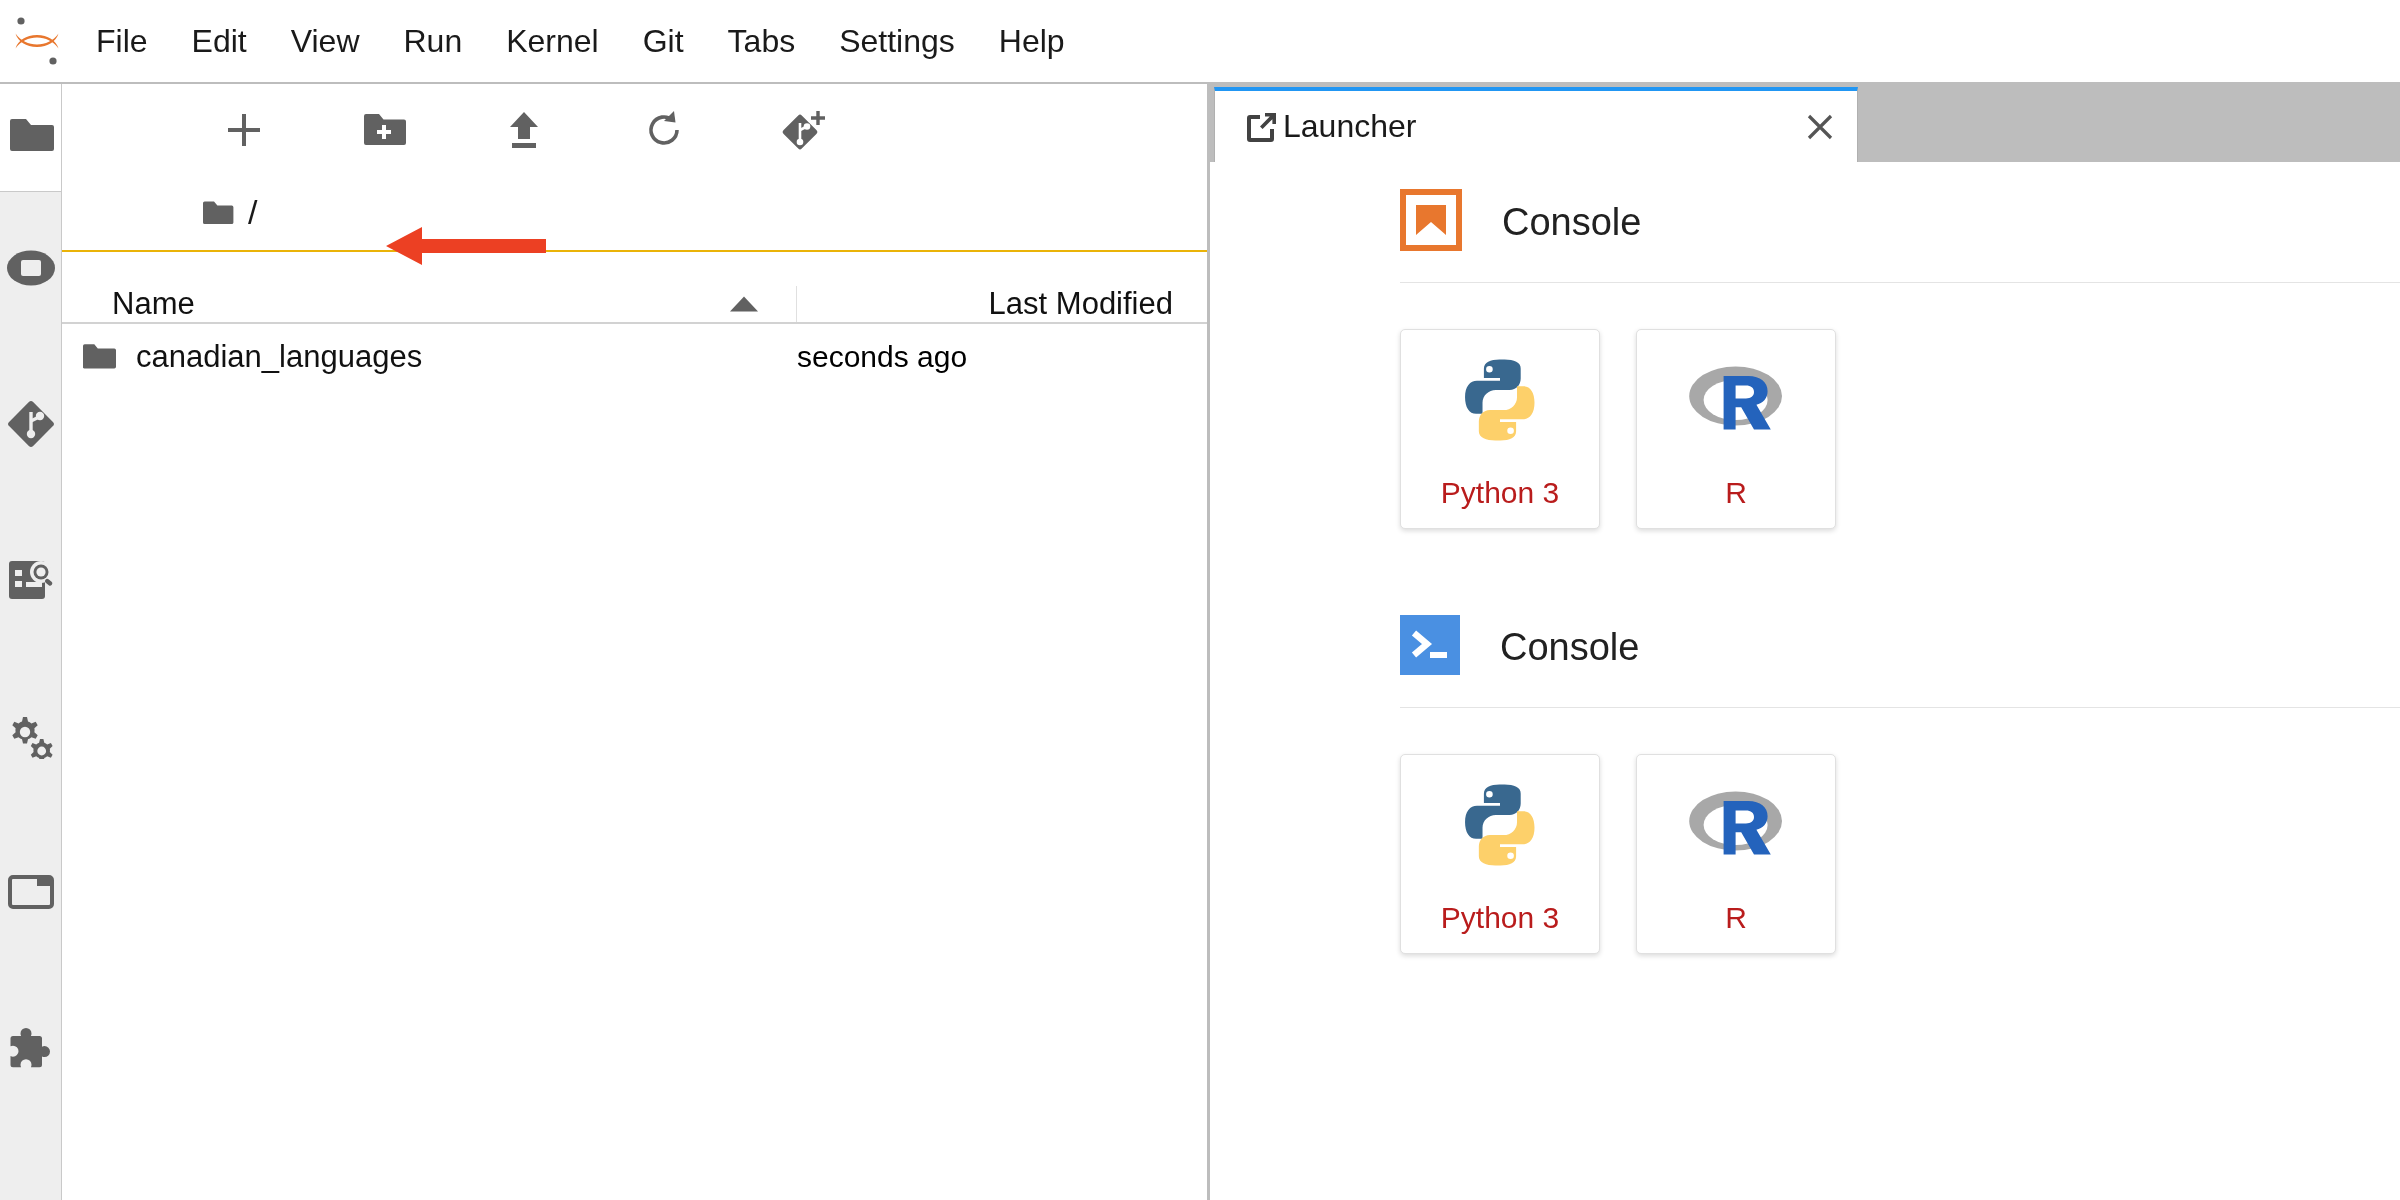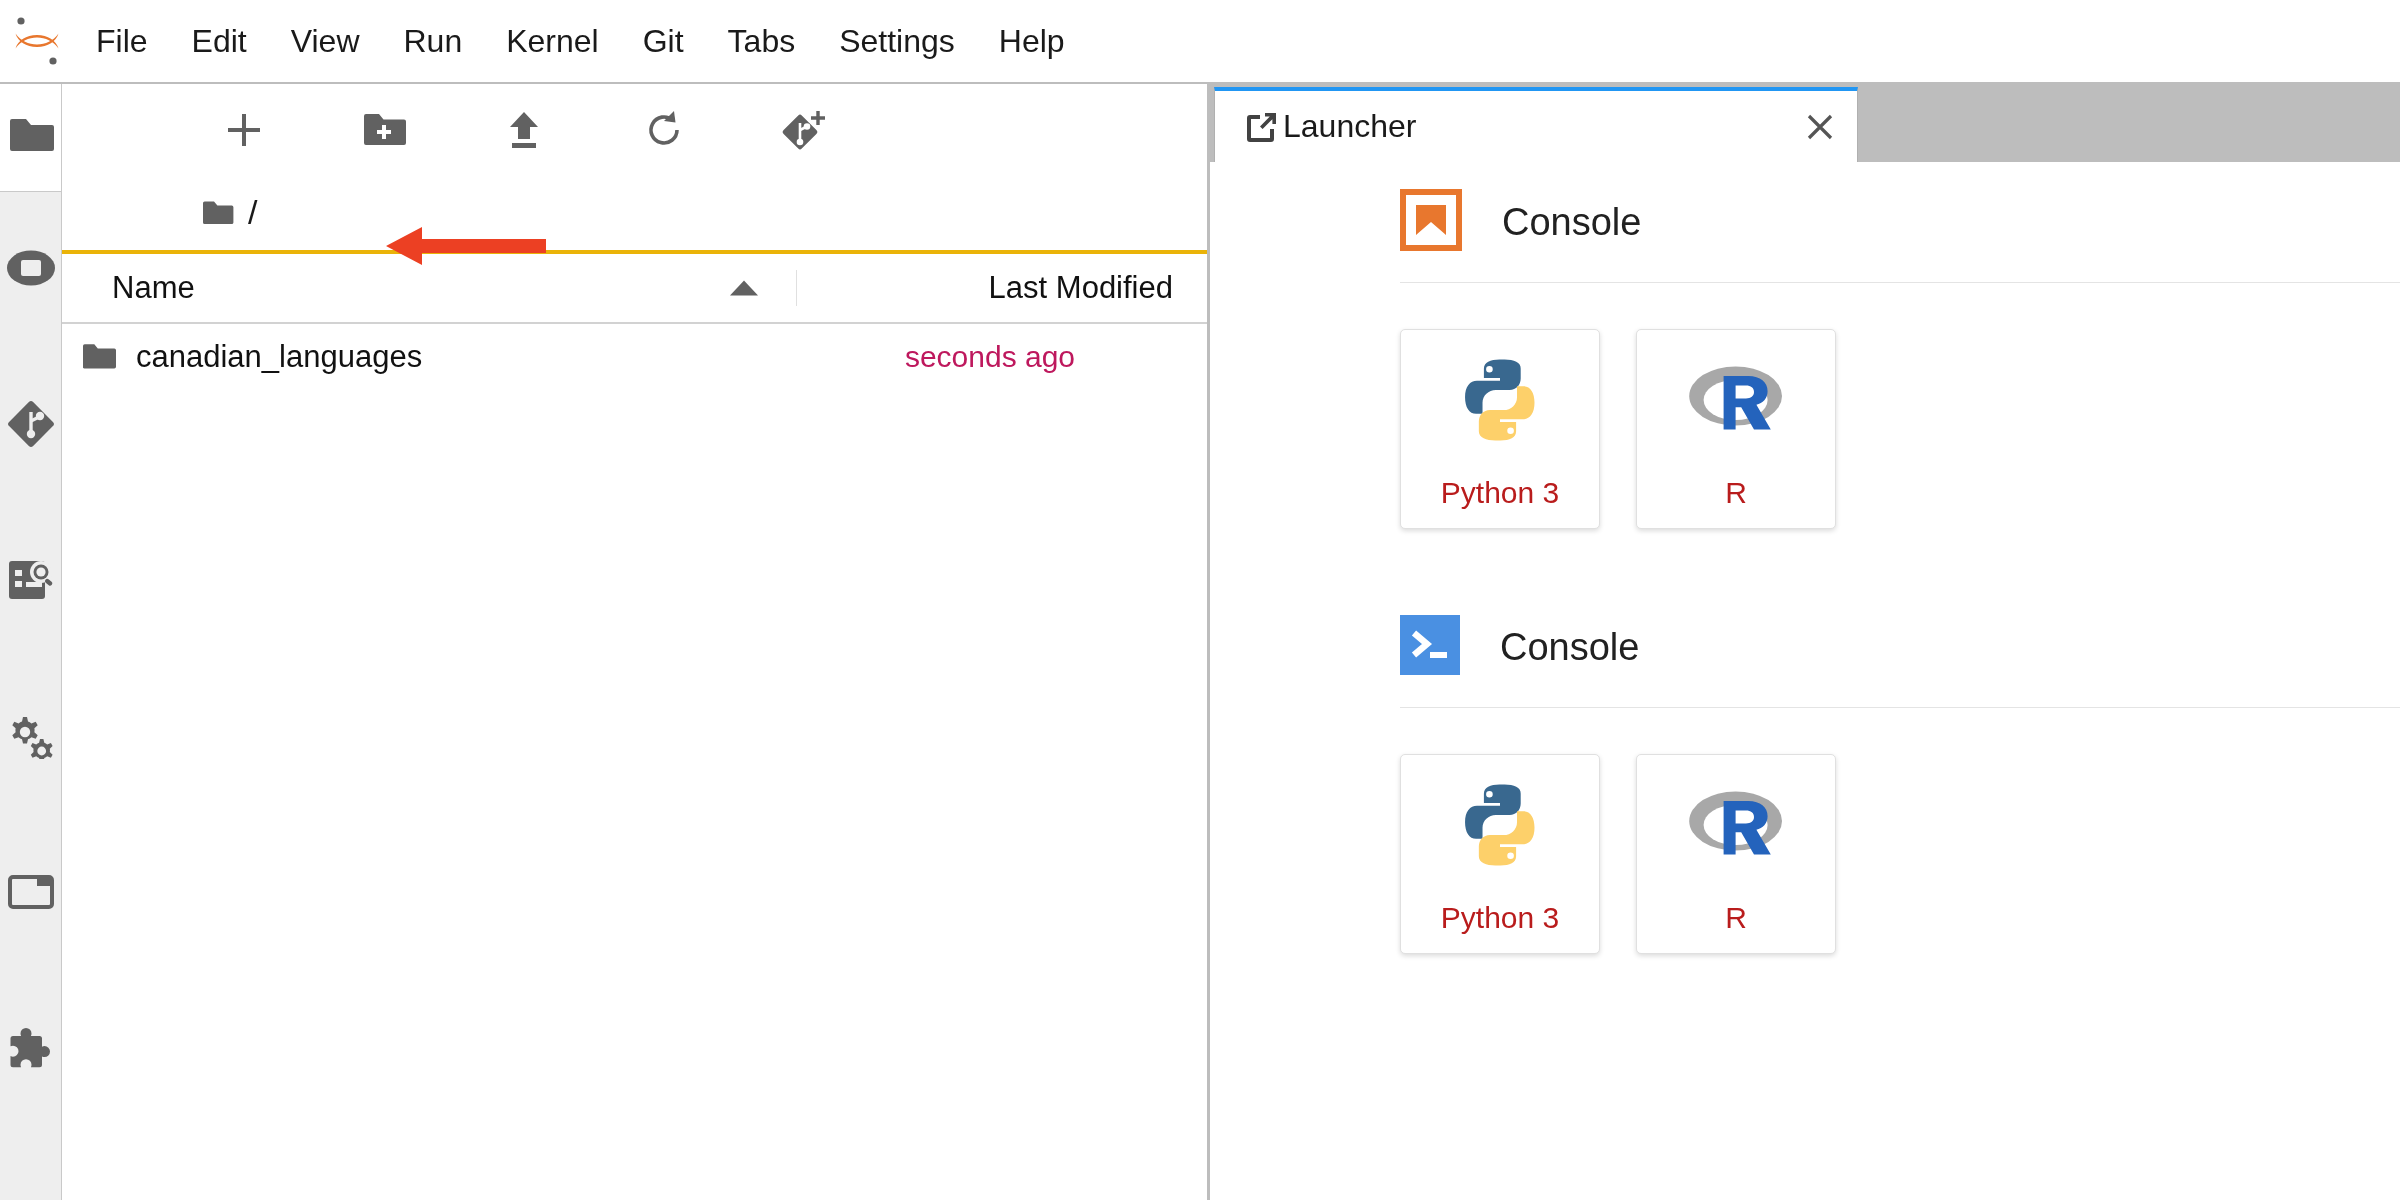--- a/index.html
+++ b/index.html
@@ -73,22 +73,22 @@
     height: 70px; flex: 0 0 auto;
     display: flex; align-items: center;
     padding-left: 140px; gap: 14px;
   }
   .bc-sep {
     font-size: 34px; color: #1a1a1a; line-height: 1;
     position: relative; top: -3px;
   }
   .fb-header {
     height: 74px; flex: 0 0 auto;
-    display: flex; align-items: center;
-    border-top: 4px solid #eab308;
+    display: flex; align-items: flex-end;
+    border-top: 2px solid #eab308;
     border-bottom: 2px solid #d2d2d2;
   }
   .fb-col-name {
     flex: 1 1 auto; display: flex; align-items: center;
     padding-left: 50px;
     border-right: 1px solid #e0e0e0;
     position: relative; cursor: pointer;
   }
   .fb-col-name .label { font-size: 31px; color: #111; font-weight: 400; }
   .sort-caret {
@@ -110,22 +110,22 @@
   .fb-row {
     height: 66px; display: flex; align-items: center;
     cursor: pointer;
   }
   .fb-row .row-icon { width: 74px; display: flex; align-items: center; justify-content: center; flex: 0 0 auto; }
   .fb-row .row-name {
     flex: 1 1 auto; font-size: 31px; color: #111;
     white-space: nowrap; overflow: hidden;
   }
   .fb-row .row-mod {
-    width: 410px; flex: 0 0 auto; text-align: center;
-    padding-right: 24px; font-size: 30px; color: #be185d;
+    width: 410px; flex: 0 0 auto; text-align: left;
+    padding-right: 24px; font-size: 30px; color: #000000;
   }
 
   
   .dock {
     position: absolute; left: 1210px; top: 84px;
     width: 1190px; height: 1116px;
     background: #bdbdbd;
   }
   .tabbar {
     position: absolute; left: 0; top: 0; width: 1190px; height: 78px;

